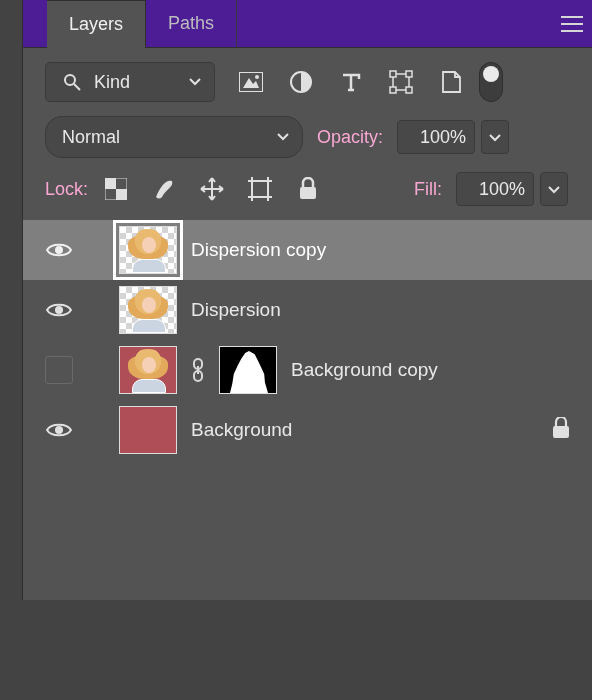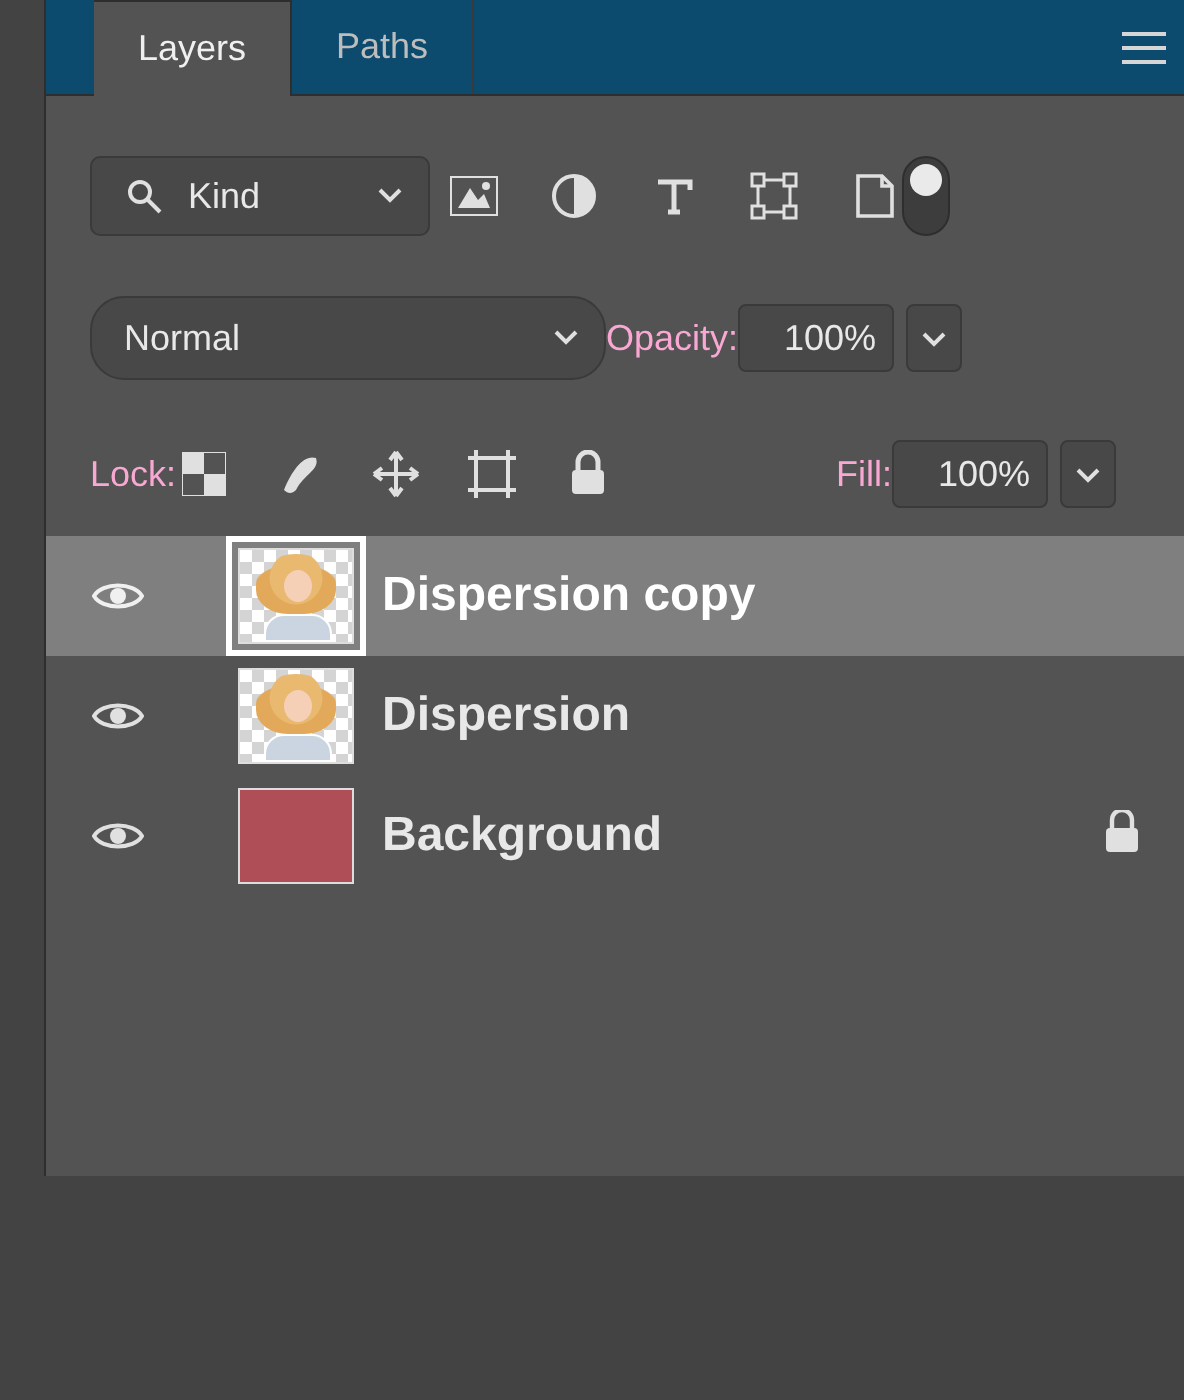--- a/index.html
+++ b/index.html
@@ -17,21 +17,21 @@
     left: 22px; top: 0;
     width: 570px;
     background: #535353;
     border-left: 1px solid #2e2e2e;
   }
   
   .tabbar {
     display: flex;
     align-items: stretch;
     height: 48px;
-    background: #0c4a6e;
+    background: #4c1d95;
     border-bottom: 1px solid #2e2e2e;
   }
   .tabbar .spacer0 { width: 24px; }
   .tab {
     padding: 0 22px;
     display: flex; align-items: center;
     color: #bdbdbd;
     cursor: default;
     border-right: 1px solid #3a3a3a;
   }
@@ -47,22 +47,22 @@
   .ham {
     width: 40px;
     display:flex; align-items:center; justify-content:center;
     color:#d6d6d6;
   }
   .ham svg { display:block; }
 
   .body { background:#535353; padding-bottom: 20px; }
   .row {
     display:flex; align-items:center;
-    padding: 14px 34px 0 22px;
-    margin-top: 16px;
+    padding: 14px 24px 0 22px;
+    gap: 14px;
   }
 
   .kind-select {
     display:flex; align-items:center;
     height: 40px;
     background:#484848;
     border: 1px solid #3a3a3a;
     border-radius: 5px;
     padding: 0 12px;
     gap: 10px;
@@ -176,21 +176,21 @@
   .thumb.mask {
     background:#000;
   }
   .thumb.mask .sil {
     position:absolute; left:10px; bottom:0;
     width:38px; height:42px;
     background:#fff;
     clip-path: polygon(50% 0, 65% 8%, 72% 20%, 80% 35%, 90% 55%, 92% 75%, 100% 100%, 0 100%, 6% 78%, 10% 55%, 20% 35%, 30% 18%, 40% 5%);
   }
   .link-ico { color:#d8d8d8; display:flex; align-items:center; }
-  .lname { flex:1; font-size:24px;font-weight:bold; }
+  .lname { flex:1; font-size:19px; }
   .padlock { color:#e0e0e0; }
 
   .bottom-space { height: 120px; background:#535353; }
 </style>
 </head>
 <body>
 
 <div class="panel">
 
   <div class="tabbar">
@@ -380,20 +380,42 @@
         <div class="thumb">
           <div class="woman">
               <div class="hair"></div>
               <div class="face"></div>
               <div class="bod"></div>
             </div>
         </div>
         <span class="lname">Dispersion</span>
       </div>
 
+      <div class="layer">
+        <span class="vis empty"></span>
+        <div style="width:18px"></div>
+        <div class="thumb redbg">
+          <div class="woman">
+              <div class="hair"></div>
+              <div class="face"></div>
+              <div class="bod"></div>
+            </div>
+        </div>
+        <span class="link-ico">
+          <svg width="14" height="24" viewBox="0 0 14 24" fill="none" stroke="#d8d8d8" stroke-width="2">
+              <rect x="3" y="1" width="8" height="10" rx="4"></rect>
+              <rect x="3" y="13" width="8" height="10" rx="4"></rect>
+              <line x1="7" y1="8" x2="7" y2="16"></line>
+            </svg>
+        </span>
+        <div class="thumb mask">
+          <div class="sil"></div>
+        </div>
+        <span class="lname">Background copy</span>
+      </div>
 
       <div class="layer">
         <span class="vis">
           <svg width="26" height="18" viewBox="0 0 26 18">
               <path d="M1 9 C5 2 21 2 25 9 C21 16 5 16 1 9 Z" fill="none" stroke="#e0e0e0" stroke-width="2"></path>
               <circle cx="13" cy="9" r="4" fill="#e0e0e0"></circle>
             </svg>
         </span>
         <div style="width:18px"></div>
         <div class="thumb redbg"></div>

